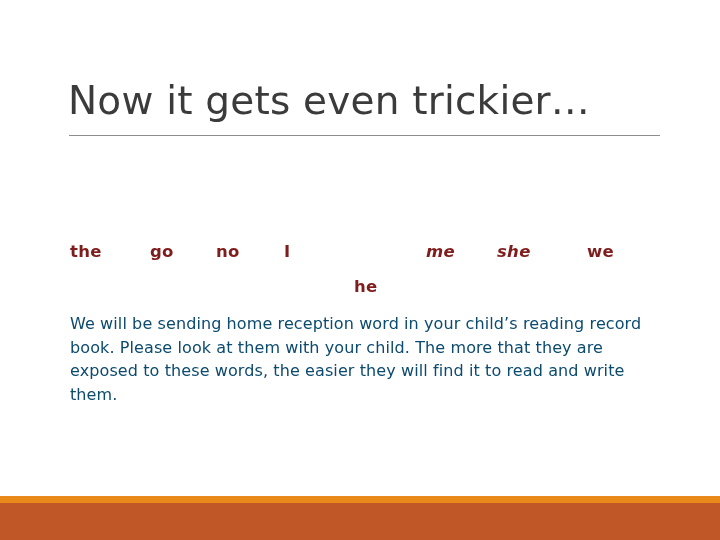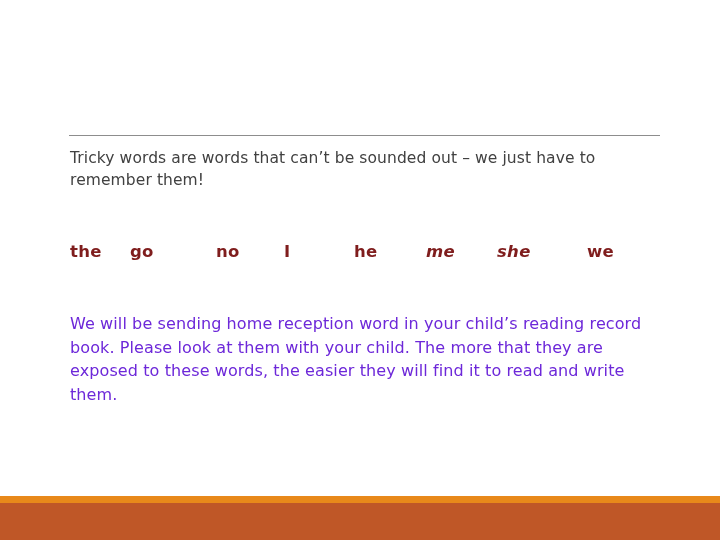--- a/index.html
+++ b/index.html
@@ -79,21 +79,21 @@
   }
 
   
   .closing {
     position: absolute;
     left: 70px;
     top: 312px;
     width: 600px;
     font-size: 16px;
     line-height: 23.5px;
-    color: #6d28d9;
+    color: #0c4a6e;
     letter-spacing: 0.1px;
   }
 
   
   .bar-thin {
     position: absolute;
     left: 0;
     top: 496px;
     width: 720px;
     height: 7px;
@@ -106,31 +106,31 @@
     width: 720px;
     height: 37px;
     background: #bf5727;
   }
 </style>
 </head>
 <body>
 
 <div class="slide">
 
+  <div class="title">Now it gets even trickier…</div>
 
   <div class="title-rule"></div>
 
-  <div class="intro">Tricky words are words that can’t be sounded out – we just have to remember them!</div>
 
   <div class="words-row">
     <span class="word" style="left: 0px;">the</span>
-    <span class="word" style="left: 60px;">go</span>
+    <span class="word" style="left: 80px;">go</span>
     <span class="word" style="left: 146px;">no</span>
     <span class="word" style="left: 214px;">I</span>
-    <span class="word" style="left: 284px;">he</span>
+    <span class="word" style="left: 284px; margin-top: 35px;">he</span>
     <span class="word" style="left: 356px; font-style: italic;">me</span>
     <span class="word" style="left: 427px; font-style: italic;">she</span>
     <span class="word" style="left: 517px;">we</span>
   </div>
 
   <div class="closing">We will be sending home reception word in your child’s reading record book. Please look at them with your child. The more that they are exposed to these words, the easier they will find it to read and write them.</div>
 
   <div class="bar-thin"></div>
   <div class="bar-thick"></div>
 

